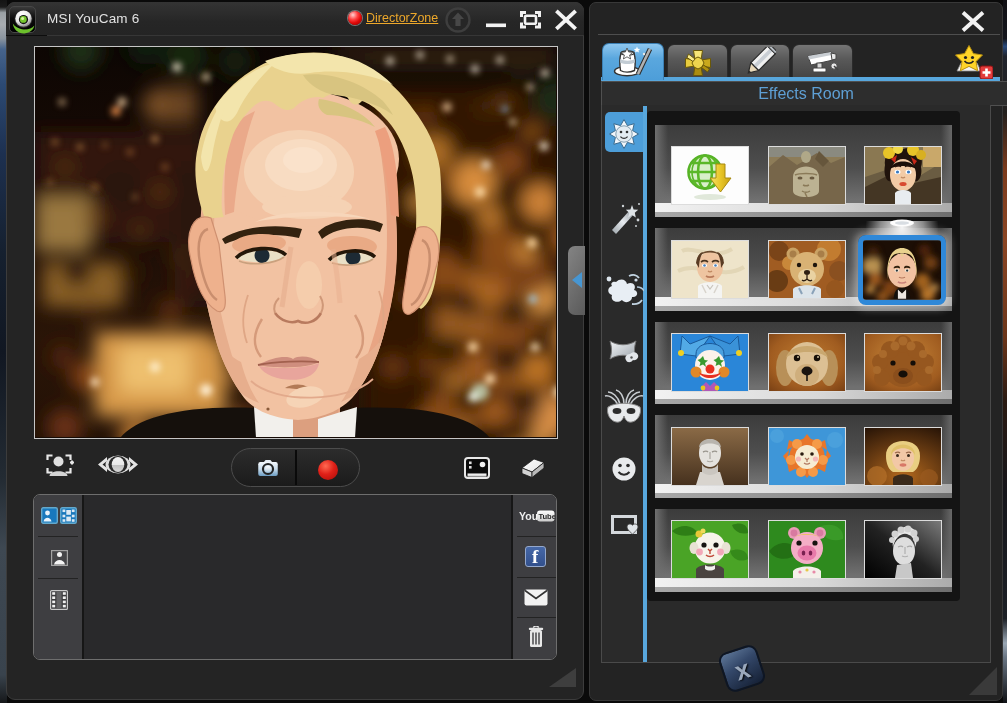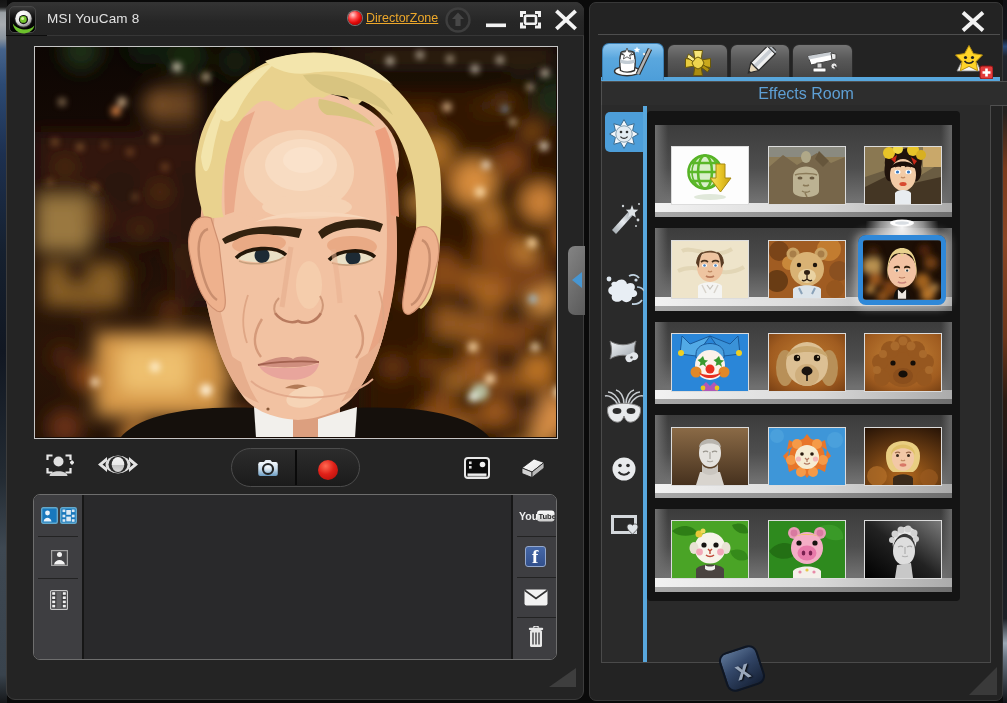--- a/index.html
+++ b/index.html
@@ -124,21 +124,21 @@
       <defs>
         <radialGradient id="lgball" cx="0.38" cy="0.25" r="0.9">
           <stop offset="0" stop-color="#ffffff"></stop>
             <stop offset="0.55" stop-color="#e8e8e8"></stop>
           <stop offset="0.8" stop-color="#9a9a9a"></stop>
             <stop offset="1" stop-color="#6a6a6a"></stop>
         </radialGradient>
       </defs>
     </svg>
   </div>
-  <span class="abs" id="title">MSI YouCam 8</span>
+  <span class="abs" id="title">MSI YouCam 6</span>
   <div class="abs" id="dzball"></div>
   <span class="abs" id="dztext">DirectorZone</span>
   <svg class="abs" id="upbtn" style="left:445px; top:7px;" width="26" height="26" viewBox="0 0 26 26">
     <circle cx="13" cy="13" r="11.5" fill="#262626" stroke="#3e3e3e" stroke-width="2.4"></circle>
     <path d="M13 5.5 L19 12 L15.6 12 L15.6 19 L10.4 19 L10.4 12 L7 12 Z" fill="#474747"></path>
   </svg>
   <svg class="abs" id="wbtns" style="left:484px; top:8px;" width="95" height="24" viewBox="0 0 95 24">
     <rect x="2" y="15.5" width="20" height="3.6" fill="#f2f2f2"></rect>
     <g fill="#f2f2f2">
       <path d="M36 3 L42 3 L42 6 L39 6 L39 9 L36 9 Z"></path>

